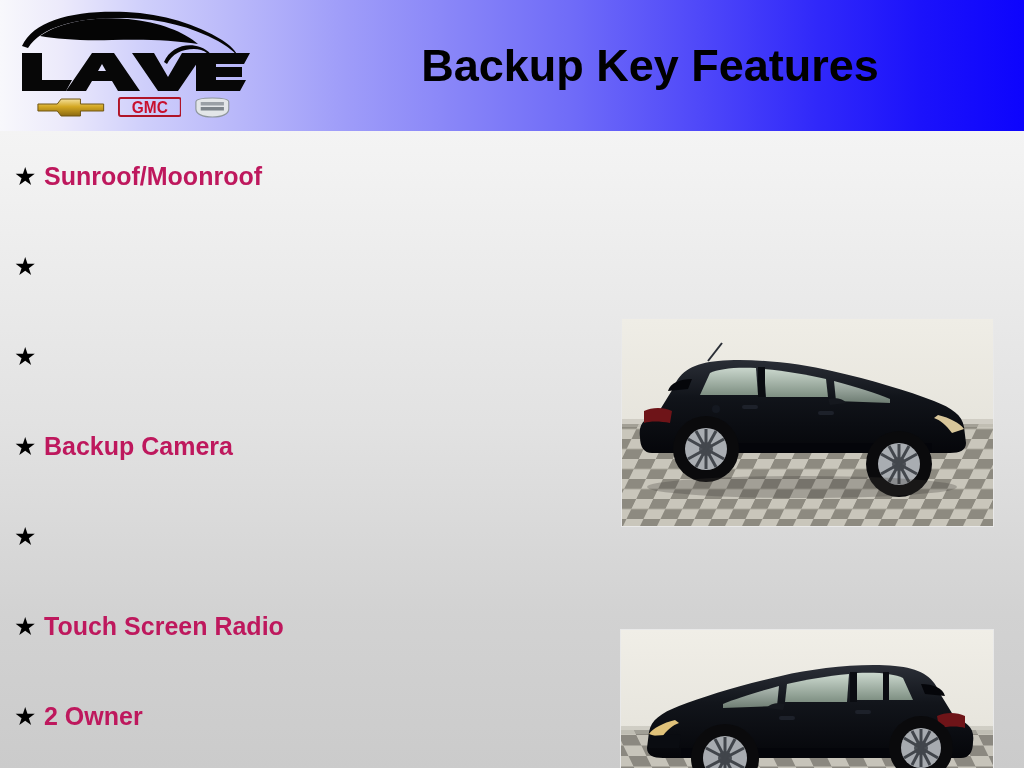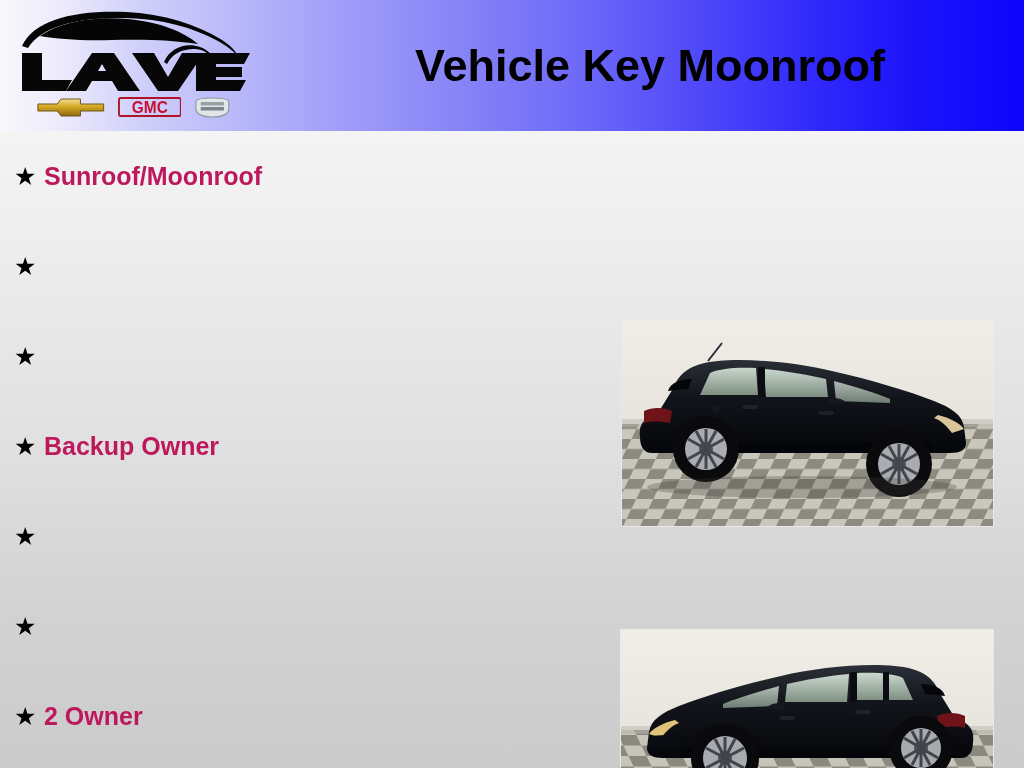--- a/index.html
+++ b/index.html
@@ -193,45 +193,46 @@
 
       <svg class="badge-cad" viewBox="0 0 40 22" preserveAspectRatio="none">
         <path d="M3 6 C 3 3, 8 2, 20 2 C 32 2, 37 3, 37 6 L37 13 C 37 18, 30 21, 20 21
                  C 10 21, 3 18, 3 13 Z" fill="#e3e6e8" stroke="#8e969c" stroke-width="1.2"></path>
         <rect x="8" y="6" width="24" height="3.5" fill="#9aa0a6"></rect>
         <rect x="8" y="11" width="24" height="3.5" fill="#7d848a"></rect>
       </svg>
     </div>
   </div>
 
-  <div id="page-title">Vehicle Key Moonroof</div>
+  <div id="page-title">Backup Key Features</div>
 </div>
 
 <div id="content">
 
   <ul id="features">
     <li class="feature-item">
       <span class="feature-star">★</span>
       <span class="feature-label">Sunroof/Moonroof</span>
     </li>
     <li class="feature-item">
       <span class="feature-star">★</span>
     </li>
     <li class="feature-item">
       <span class="feature-star">★</span>
     </li>
     <li class="feature-item">
       <span class="feature-star">★</span>
-      <span class="feature-label">Backup Owner</span>
-    </li>
-    <li class="feature-item">
-      <span class="feature-star">★</span>
-    </li>
-    <li class="feature-item">
-      <span class="feature-star">★</span>
+      <span class="feature-label">Backup Camera</span>
+    </li>
+    <li class="feature-item">
+      <span class="feature-star">★</span>
+    </li>
+    <li class="feature-item">
+      <span class="feature-star">★</span>
+      <span class="feature-label">Touch Screen Radio</span>
     </li>
     <li class="feature-item">
       <span class="feature-star">★</span>
       <span class="feature-label">2 Owner</span>
     </li>
   </ul>
 
   <div class="photo" id="photo-top">
     <svg viewBox="0 0 371 207" preserveAspectRatio="none">
       <defs>

